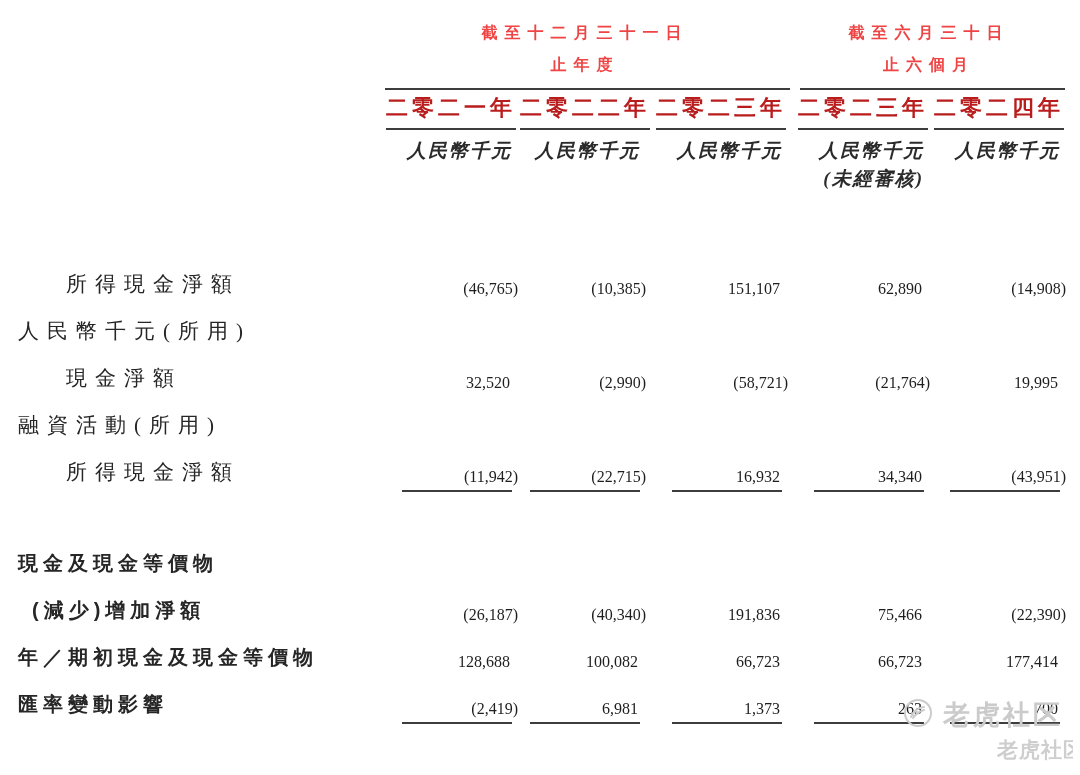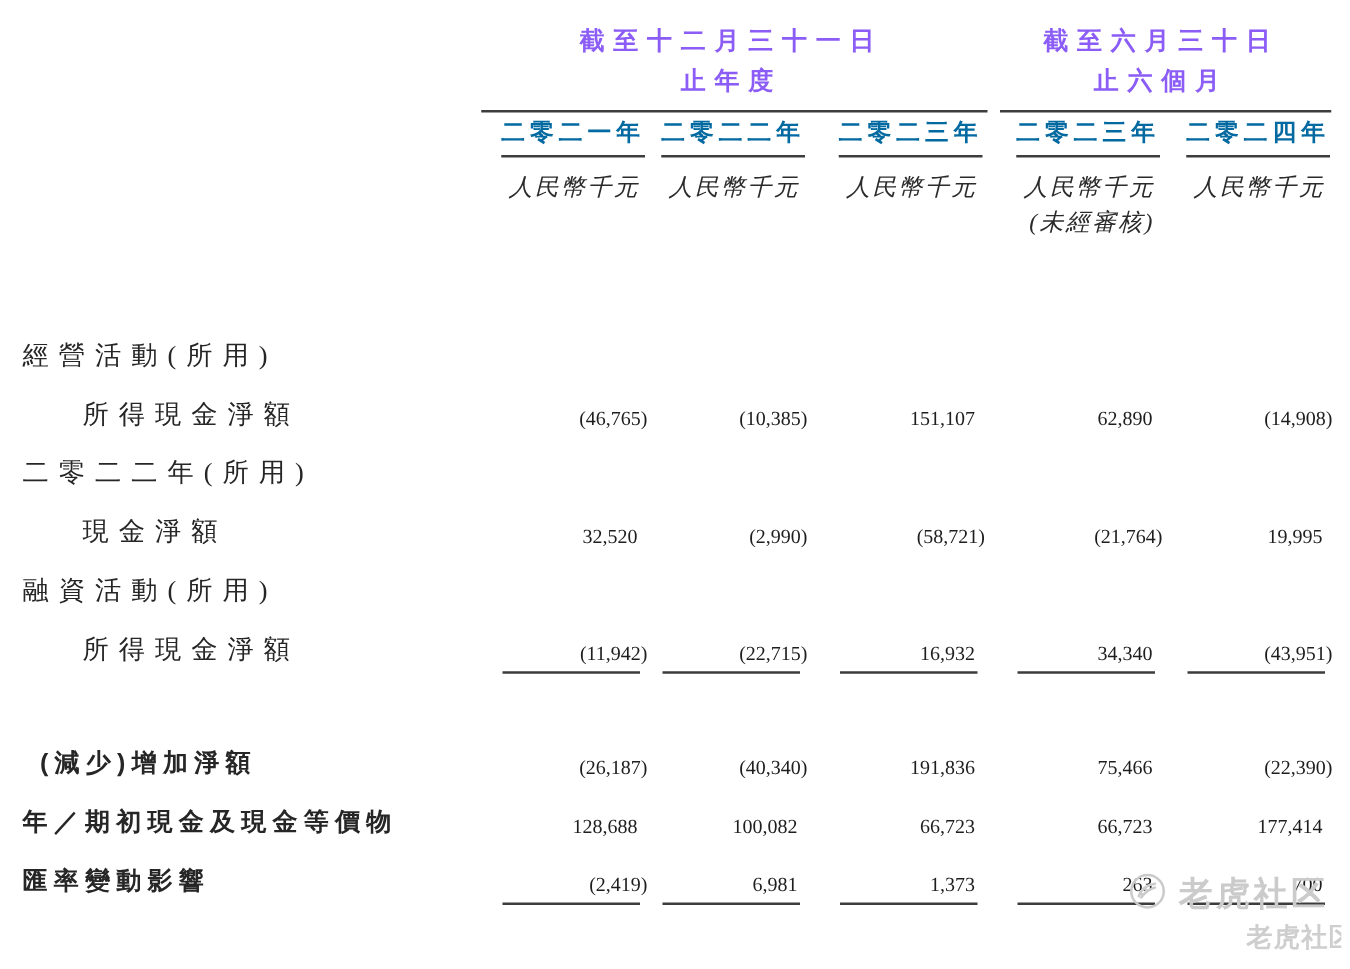--- a/index.html
+++ b/index.html
@@ -16,37 +16,37 @@
     table-layout:fixed;
     width:1068px;
   }
   td{margin:0;padding:0;overflow:visible;}
 
   
   tr.hrow1 td{height:90px;vertical-align:bottom;}
   .ghead{ text-align:center; }
   .ghead .t{
     font-family:"Liberation Sans", sans-serif;
-    font-weight:700;font-size:20px;letter-spacing:7px;
-    line-height:32px;color:#8b5cf6;white-space:nowrap;
+    font-weight:700;font-size:16px;letter-spacing:7px;
+    line-height:32px;color:#ef4444;white-space:nowrap;
   }
   .grule{border-top:2px solid #3d3d3d;margin-top:7px;height:0;}
   .g1 .grule{margin-left:5px;}
   .g2 .grule{margin-left:10px;margin-right:3px;}
 
   tr.hrow2 td{height:44px;vertical-align:top;padding-top:3px;text-align:right;}
   .yr{
     display:inline-block;
     font-family:"Liberation Sans", sans-serif;
-    font-weight:700;font-size:19px;letter-spacing:4px;
-    color:#0369a1;white-space:nowrap;
+    font-weight:700;font-size:22px;letter-spacing:4px;
+    color:#b91c1c;white-space:nowrap;
     border-bottom:2px solid #3d3d3d;
     padding-bottom:5px;margin-right:4px;
   }
-  tr.hrow3 td{height:58px;vertical-align:top;text-align:right;}
+  tr.hrow3 td{height:58px;vertical-align:top;text-align:right;font-weight:bold;}
   .unit{
     font-style:italic;font-size:19px;letter-spacing:2px;
     color:#2b2b2b;white-space:nowrap;
     padding-right:8px;line-height:28px;
   }
 
   
   tr.gap-top td{height:64px;}
   tr.gap-mid td{height:44px;}
   tr.gap-bot td{height:46px;}
@@ -152,34 +152,30 @@
       <td>
             <div class="unit">人民幣千元</div>
           </td>
     </tr>
 
     <tr class="gap-top">
           <td colspan="6"></td>
         </tr>
 
     <tr class="body">
-      <td class="lbl">經營活動(所用)</td>
-      <td colspan="5"></td>
-    </tr>
-    <tr class="body">
       <td class="lbl indent">所得現金淨額</td>
       <td class="num neg">(46,765)</td>
       <td class="num neg">(10,385)</td>
       <td class="num">151,107</td>
       <td class="num">62,890</td>
       <td class="num neg">(14,908)</td>
     </tr>
 
     <tr class="body">
-      <td class="lbl">二零二二年(所用)</td>
+      <td class="lbl">人民幣千元(所用)</td>
       <td colspan="5"></td>
     </tr>
     <tr class="body">
       <td class="lbl indent">現金淨額</td>
       <td class="num">32,520</td>
       <td class="num neg">(2,990)</td>
       <td class="num neg">(58,721)</td>
       <td class="num neg">(21,764)</td>
       <td class="num">19,995</td>
     </tr>
@@ -194,20 +190,24 @@
       <td class="num rule-single neg">(22,715)</td>
       <td class="num rule-single">16,932</td>
       <td class="num rule-single">34,340</td>
       <td class="num rule-single neg">(43,951)</td>
     </tr>
 
     <tr class="gap-mid">
           <td colspan="6"></td>
         </tr>
 
+    <tr class="body">
+      <td class="lbl bold">現金及現金等價物</td>
+      <td colspan="5"></td>
+    </tr>
     <tr class="body">
       <td class="lbl bold indent-sm">(減少)增加淨額</td>
       <td class="num neg">(26,187)</td>
       <td class="num neg">(40,340)</td>
       <td class="num">191,836</td>
       <td class="num">75,466</td>
       <td class="num neg">(22,390)</td>
     </tr>
 
     <tr class="body">

